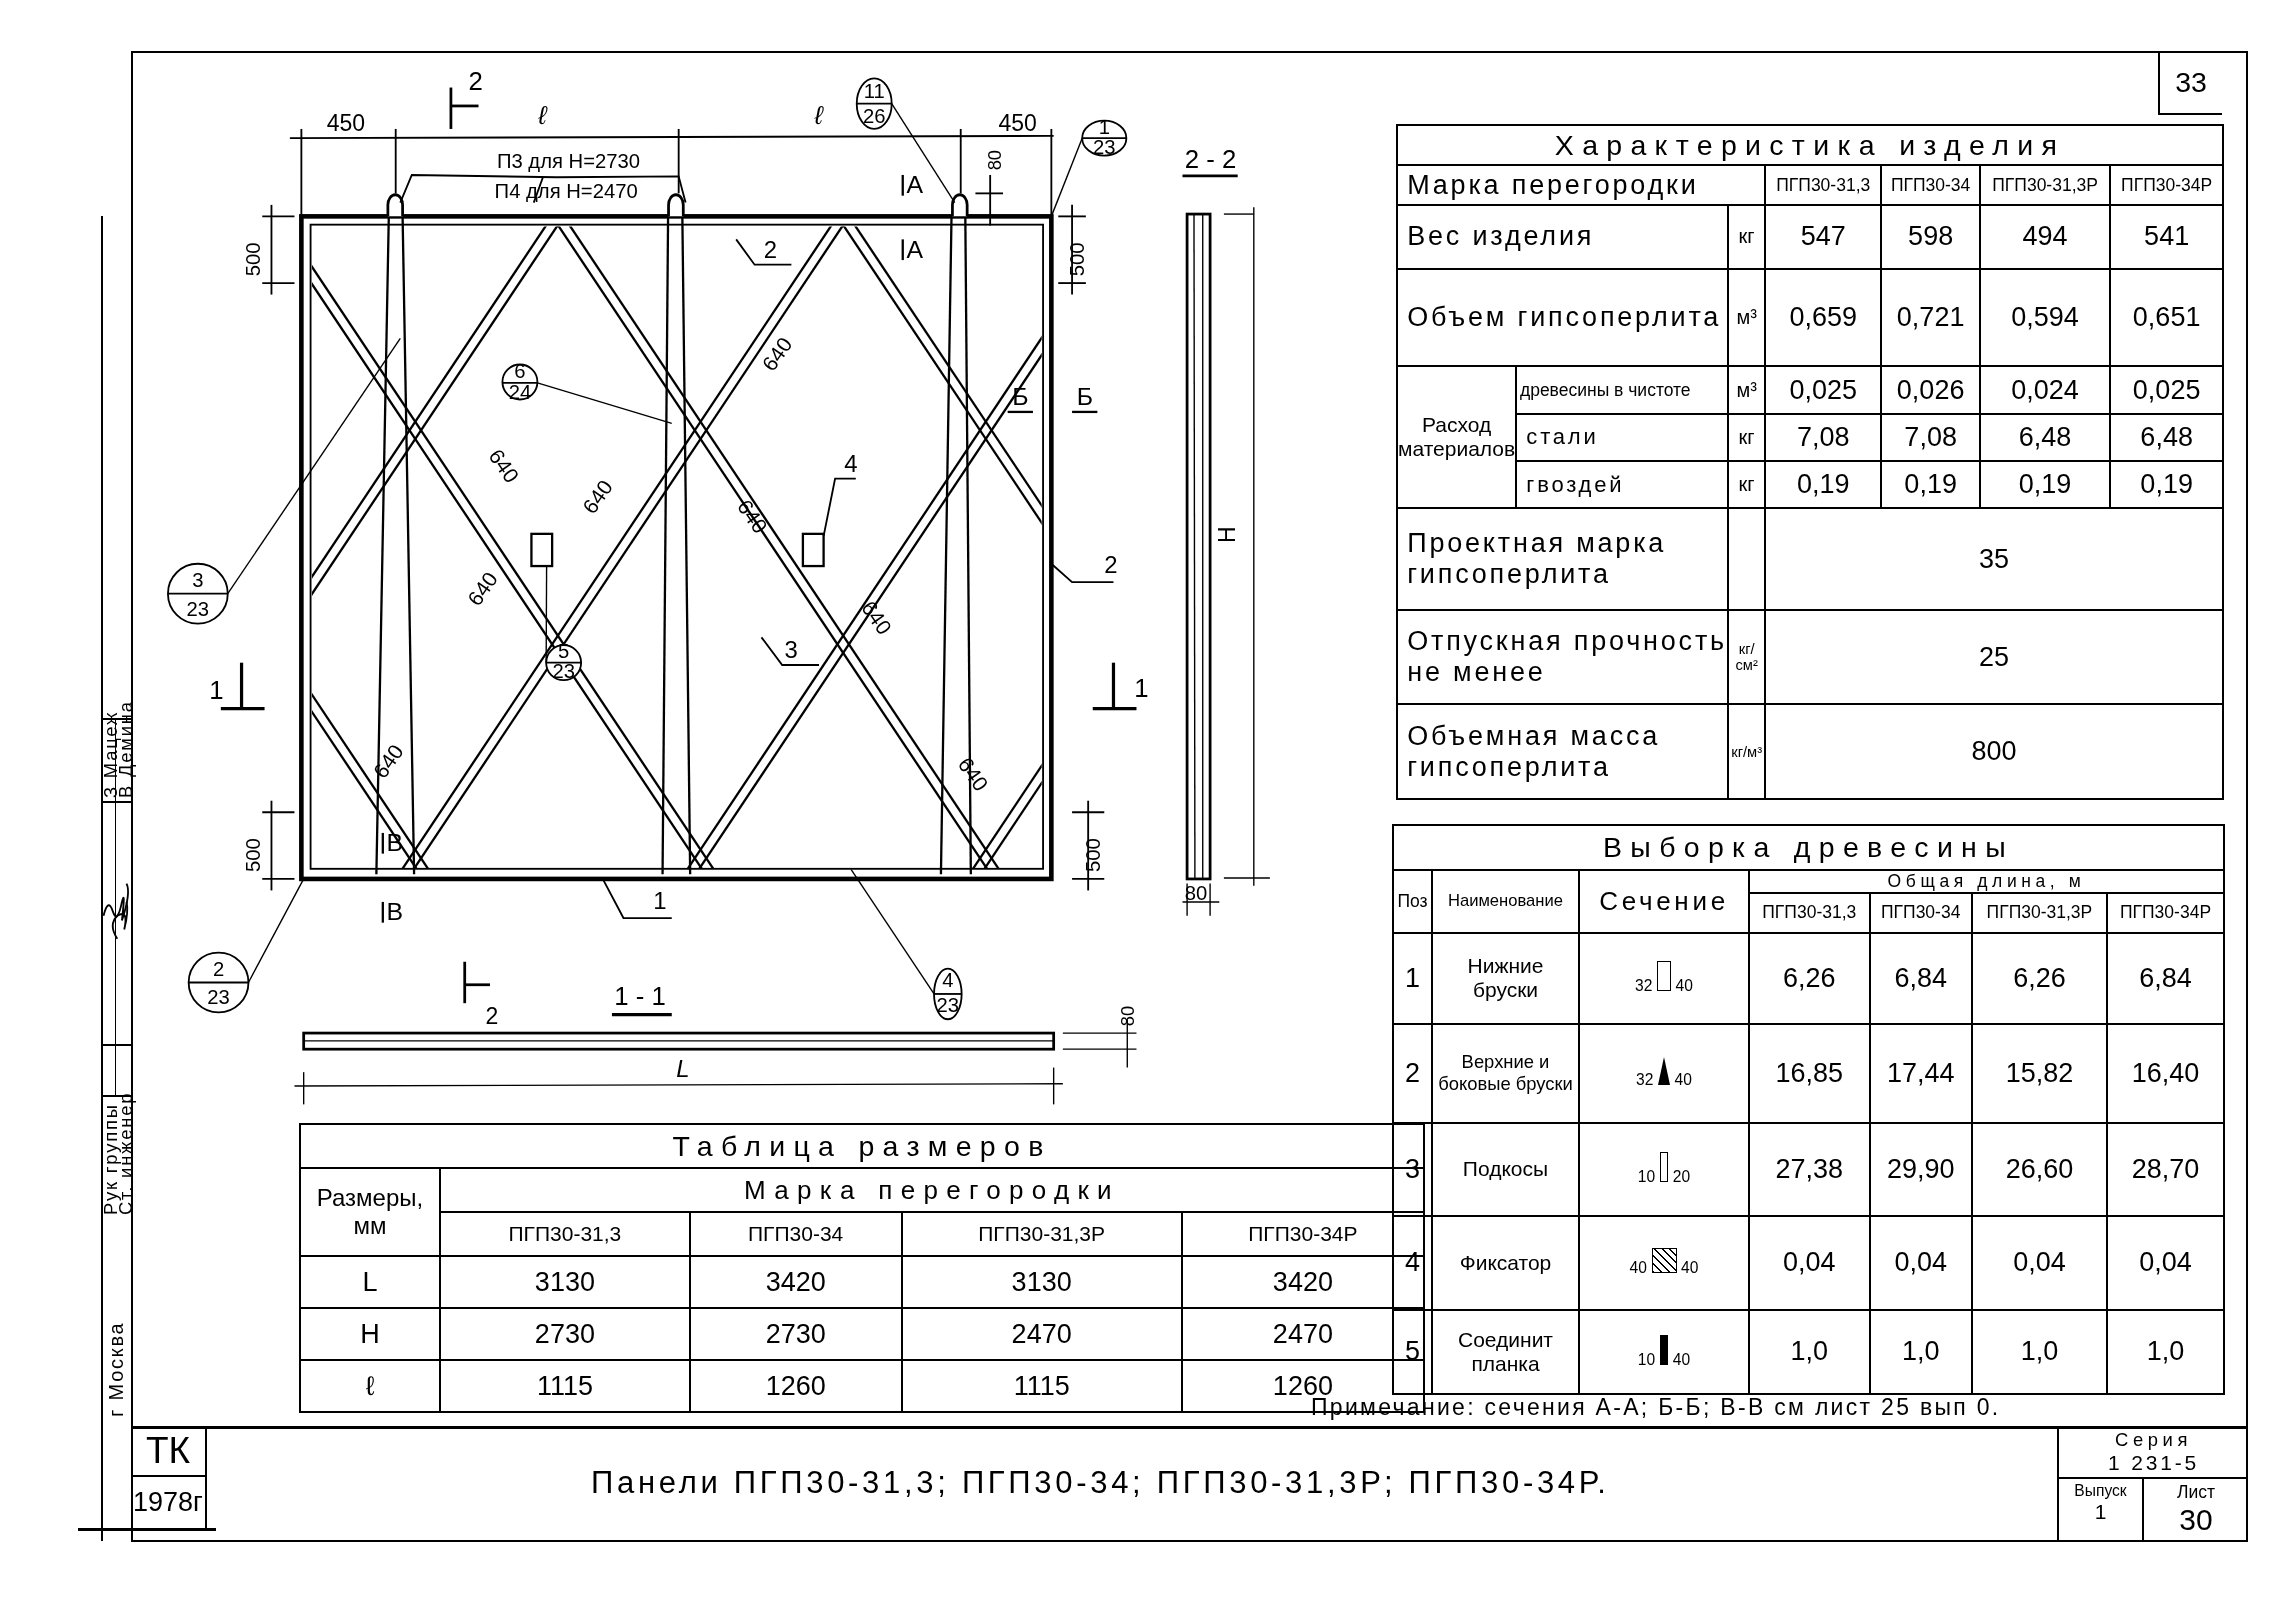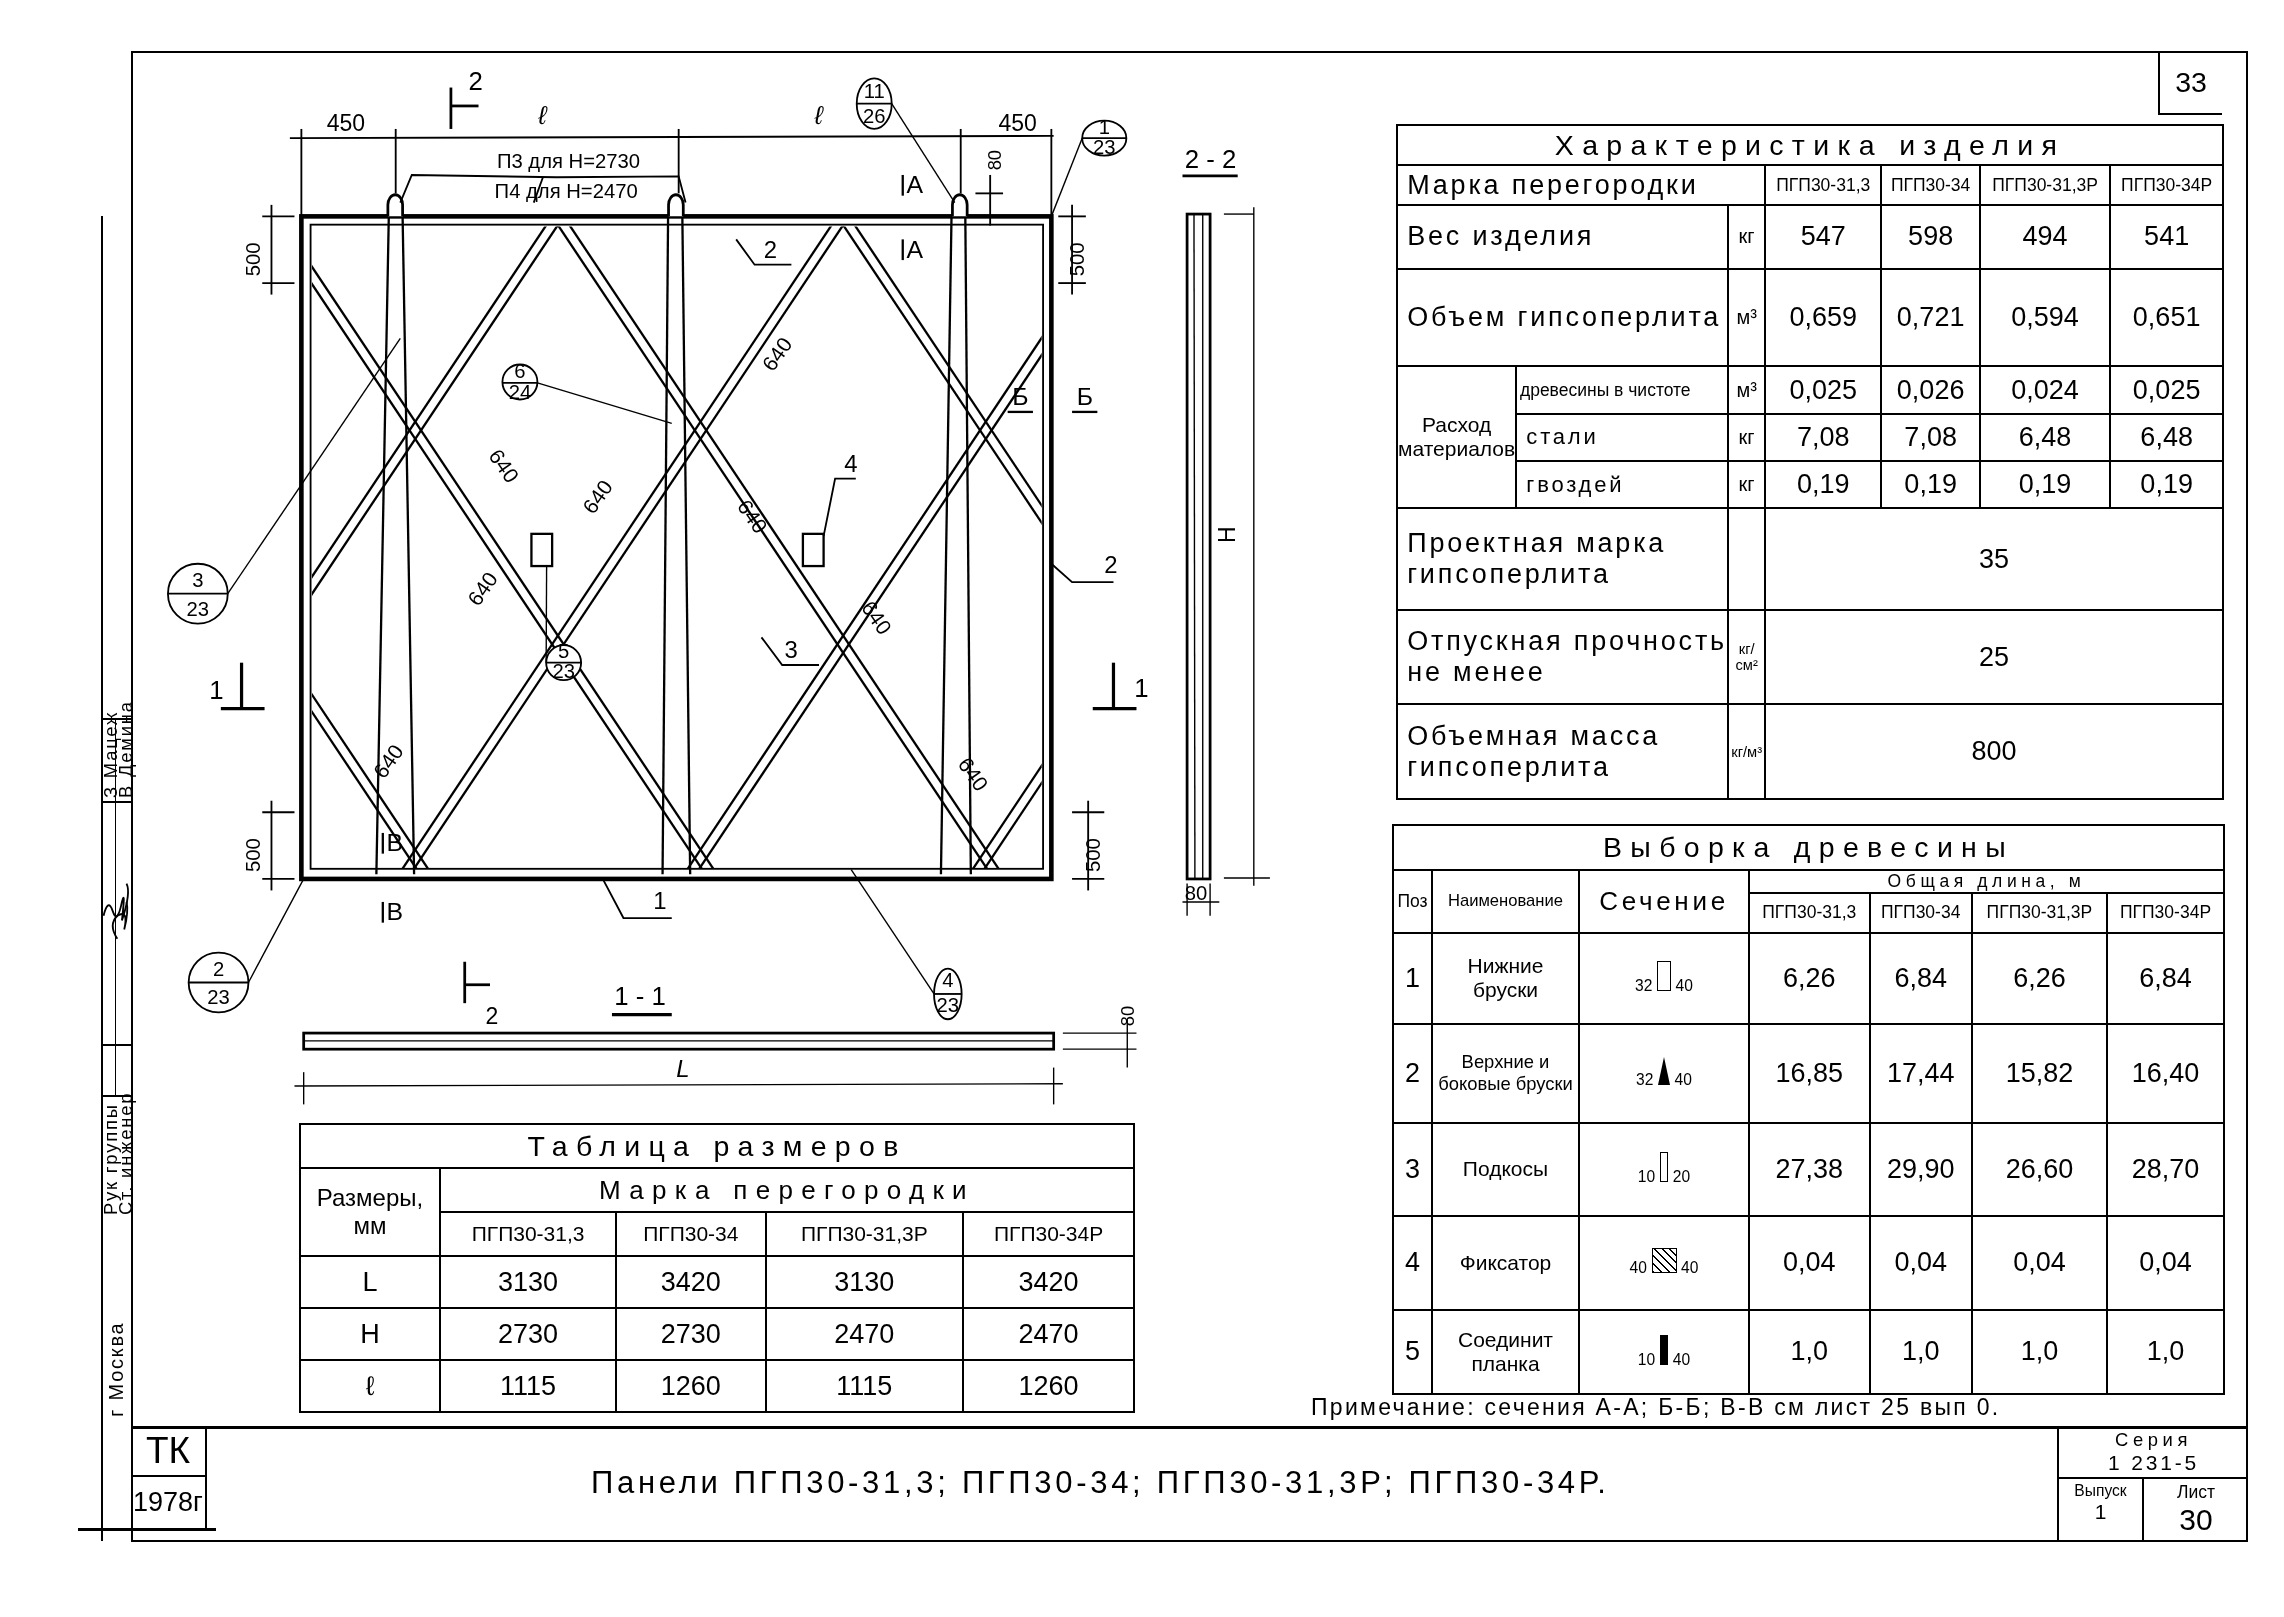--- a/index.html
+++ b/index.html
@@ -273,21 +273,21 @@
       <line x1="660" y1="2330" x2="660" y2="2400"></line>
       <line x1="2290" y1="2320" x2="2290" y2="2400"></line>
     <line x1="2310" y1="2245" x2="2470" y2="2245"></line>
       <line x1="2310" y1="2280" x2="2470" y2="2280"></line>
       <line x1="2450" y1="2215" x2="2450" y2="2320"></line>
   </g>
   <text x="1470" y="2340" font-size="52" font-style="italic">L</text>
   <text transform="translate(2465,2230) rotate(-90)" font-size="40">80</text>
 </svg>
 
-<table class="t" style="left:299px;top:1123px;width:836px;height:290px;border-radius:6px;">
+<table class="t" style="left:299px;top:1123px;width:1126px;height:290px;border-radius:6px;">
   <tbody>
       <tr style="height:44px">
     <td colspan="5" class="title">Таблица размеров</td>
   </tr>
   <tr style="height:44px">
     <td rowspan="2" class="hdr" style="width:138px;font-size:24px;">Размеры, мм</td>
     <td colspan="4" class="title" style="font-size:26px;">Марка перегородки</td>
   </tr>
   <tr style="height:44px">
     <td class="hdr">ПГП30-31,3</td>

